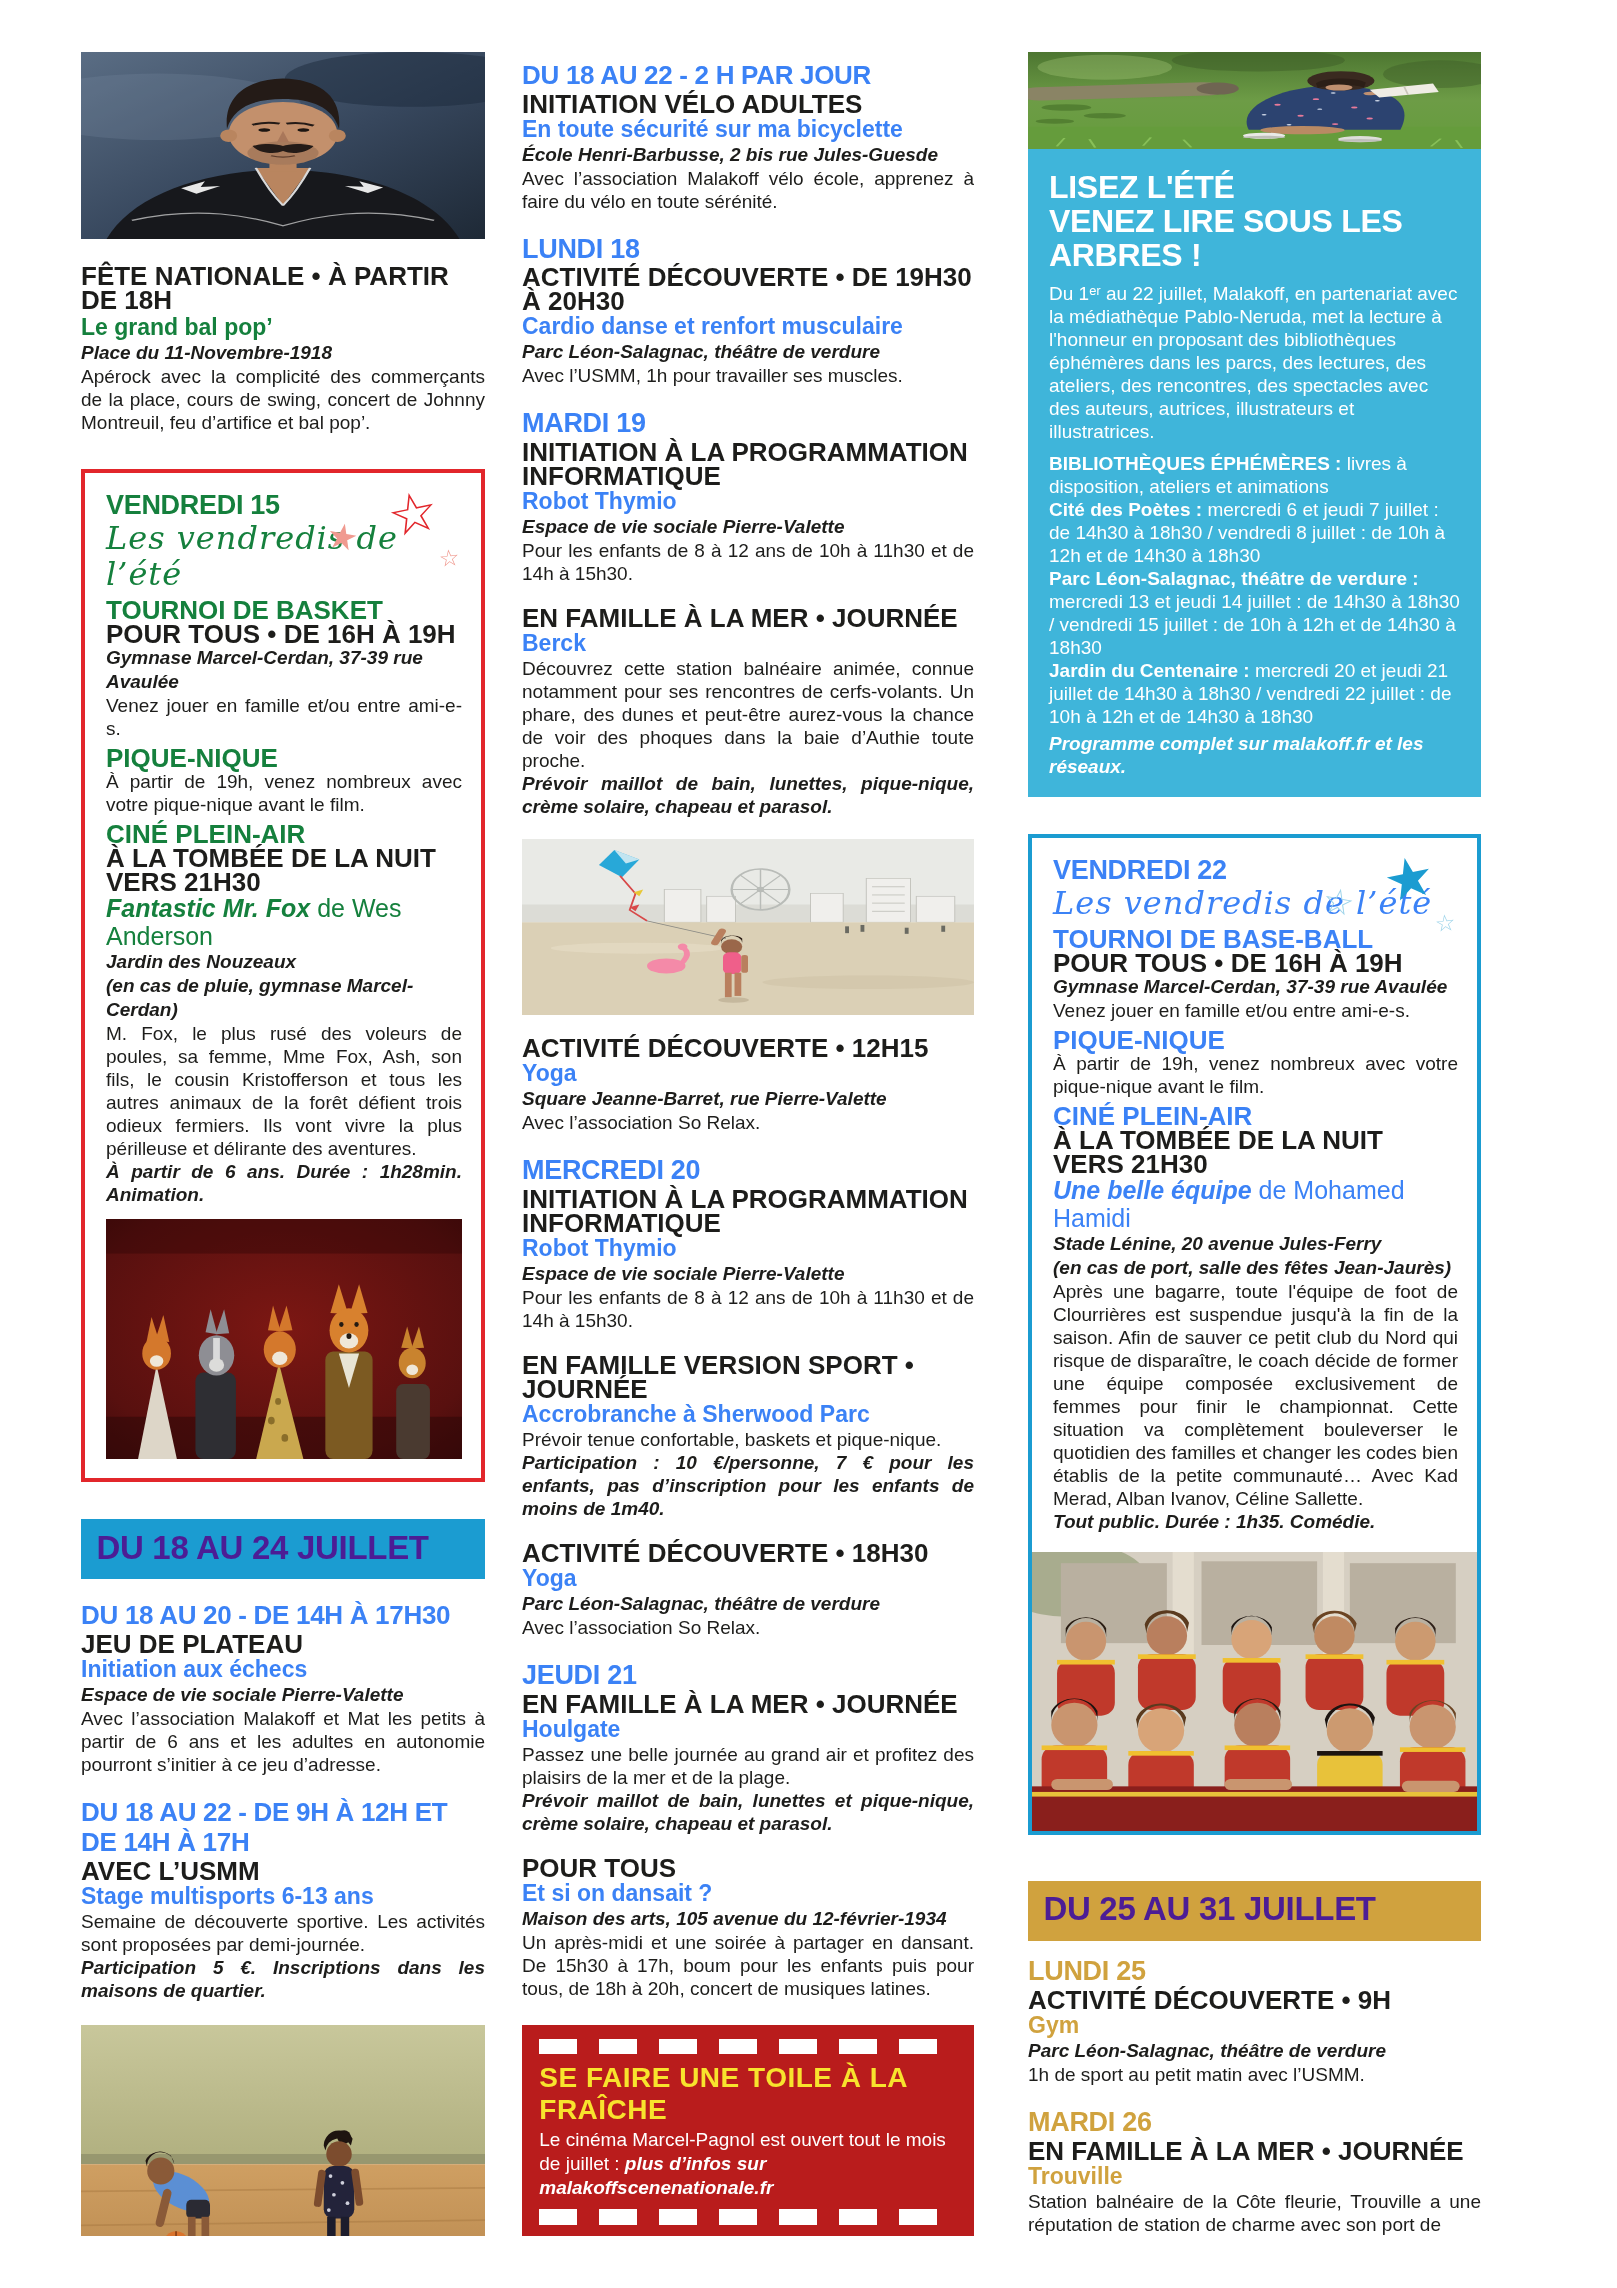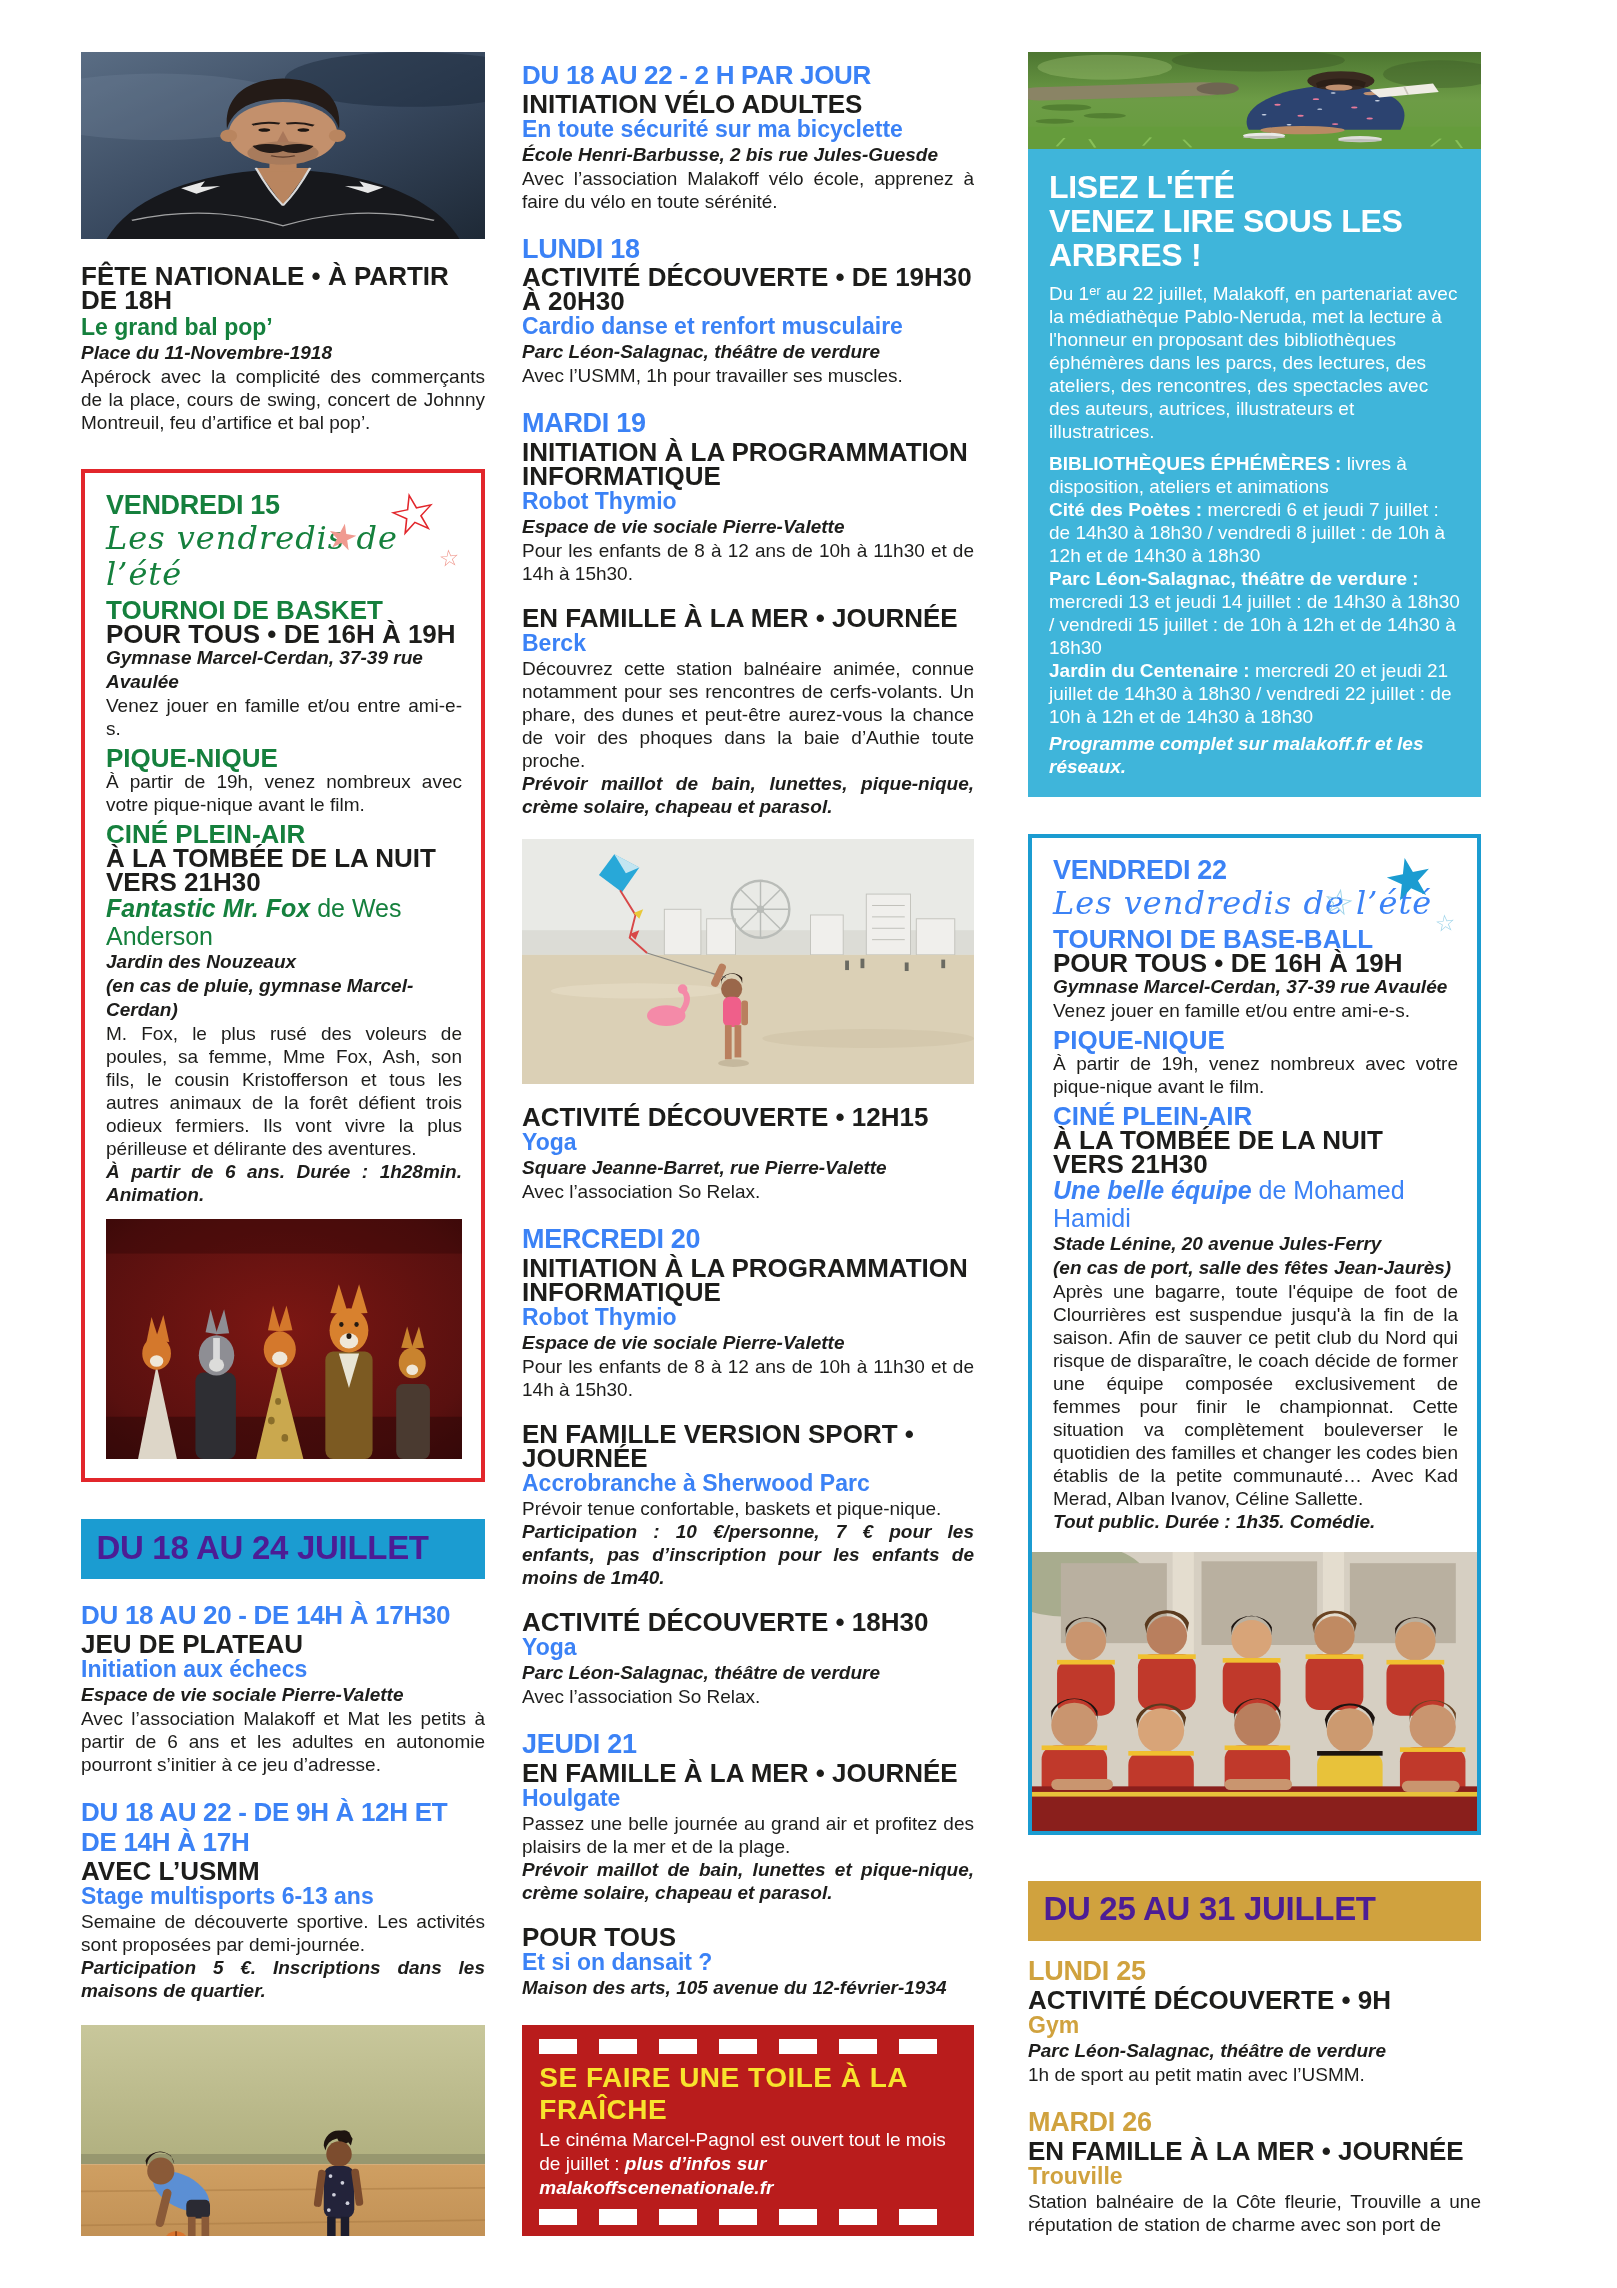--- a/index.html
+++ b/index.html
@@ -386,20 +386,21 @@
       <div class="k mt2">EN FAMILLE À LA MER • JOURNÉE</div>
       <div class="title c-blue">Houlgate</div>
       <div class="bodytxt">Passez une belle journée au grand air et profitez des plaisirs de la mer et de la plage.</div>
       <div class="meta">Prévoir maillot de bain, lunettes et pique-nique, crème solaire, chapeau et parasol.</div>
     </div>
 
     <div class="sec">
       <div class="k">POUR TOUS</div>
       <div class="title c-blue">Et si on dansait ?</div>
       <div class="venue">Maison des arts, 105 avenue du 12-février-1934</div>
+      <div class="bodytxt">Un après-midi et une soirée à partager en dansant. De 15h30 à 17h, boum pour les enfants puis pour tous, de 18h à 20h, concert de musiques latines.</div>
     </div>
 
     <div class="cinebox">
       <div class="holes"></div>
       <div class="cine-title">SE FAIRE UNE TOILE À LA FRAÎCHE</div>
       <div class="cine-body"><span>Le cinéma Marcel-Pagnol est ouvert tout le mois de juillet : </span><span class="lnk">plus d’infos sur malakoffscenenationale.fr</span></div>
       <div class="holes"></div>
     </div>
   </div>
 

